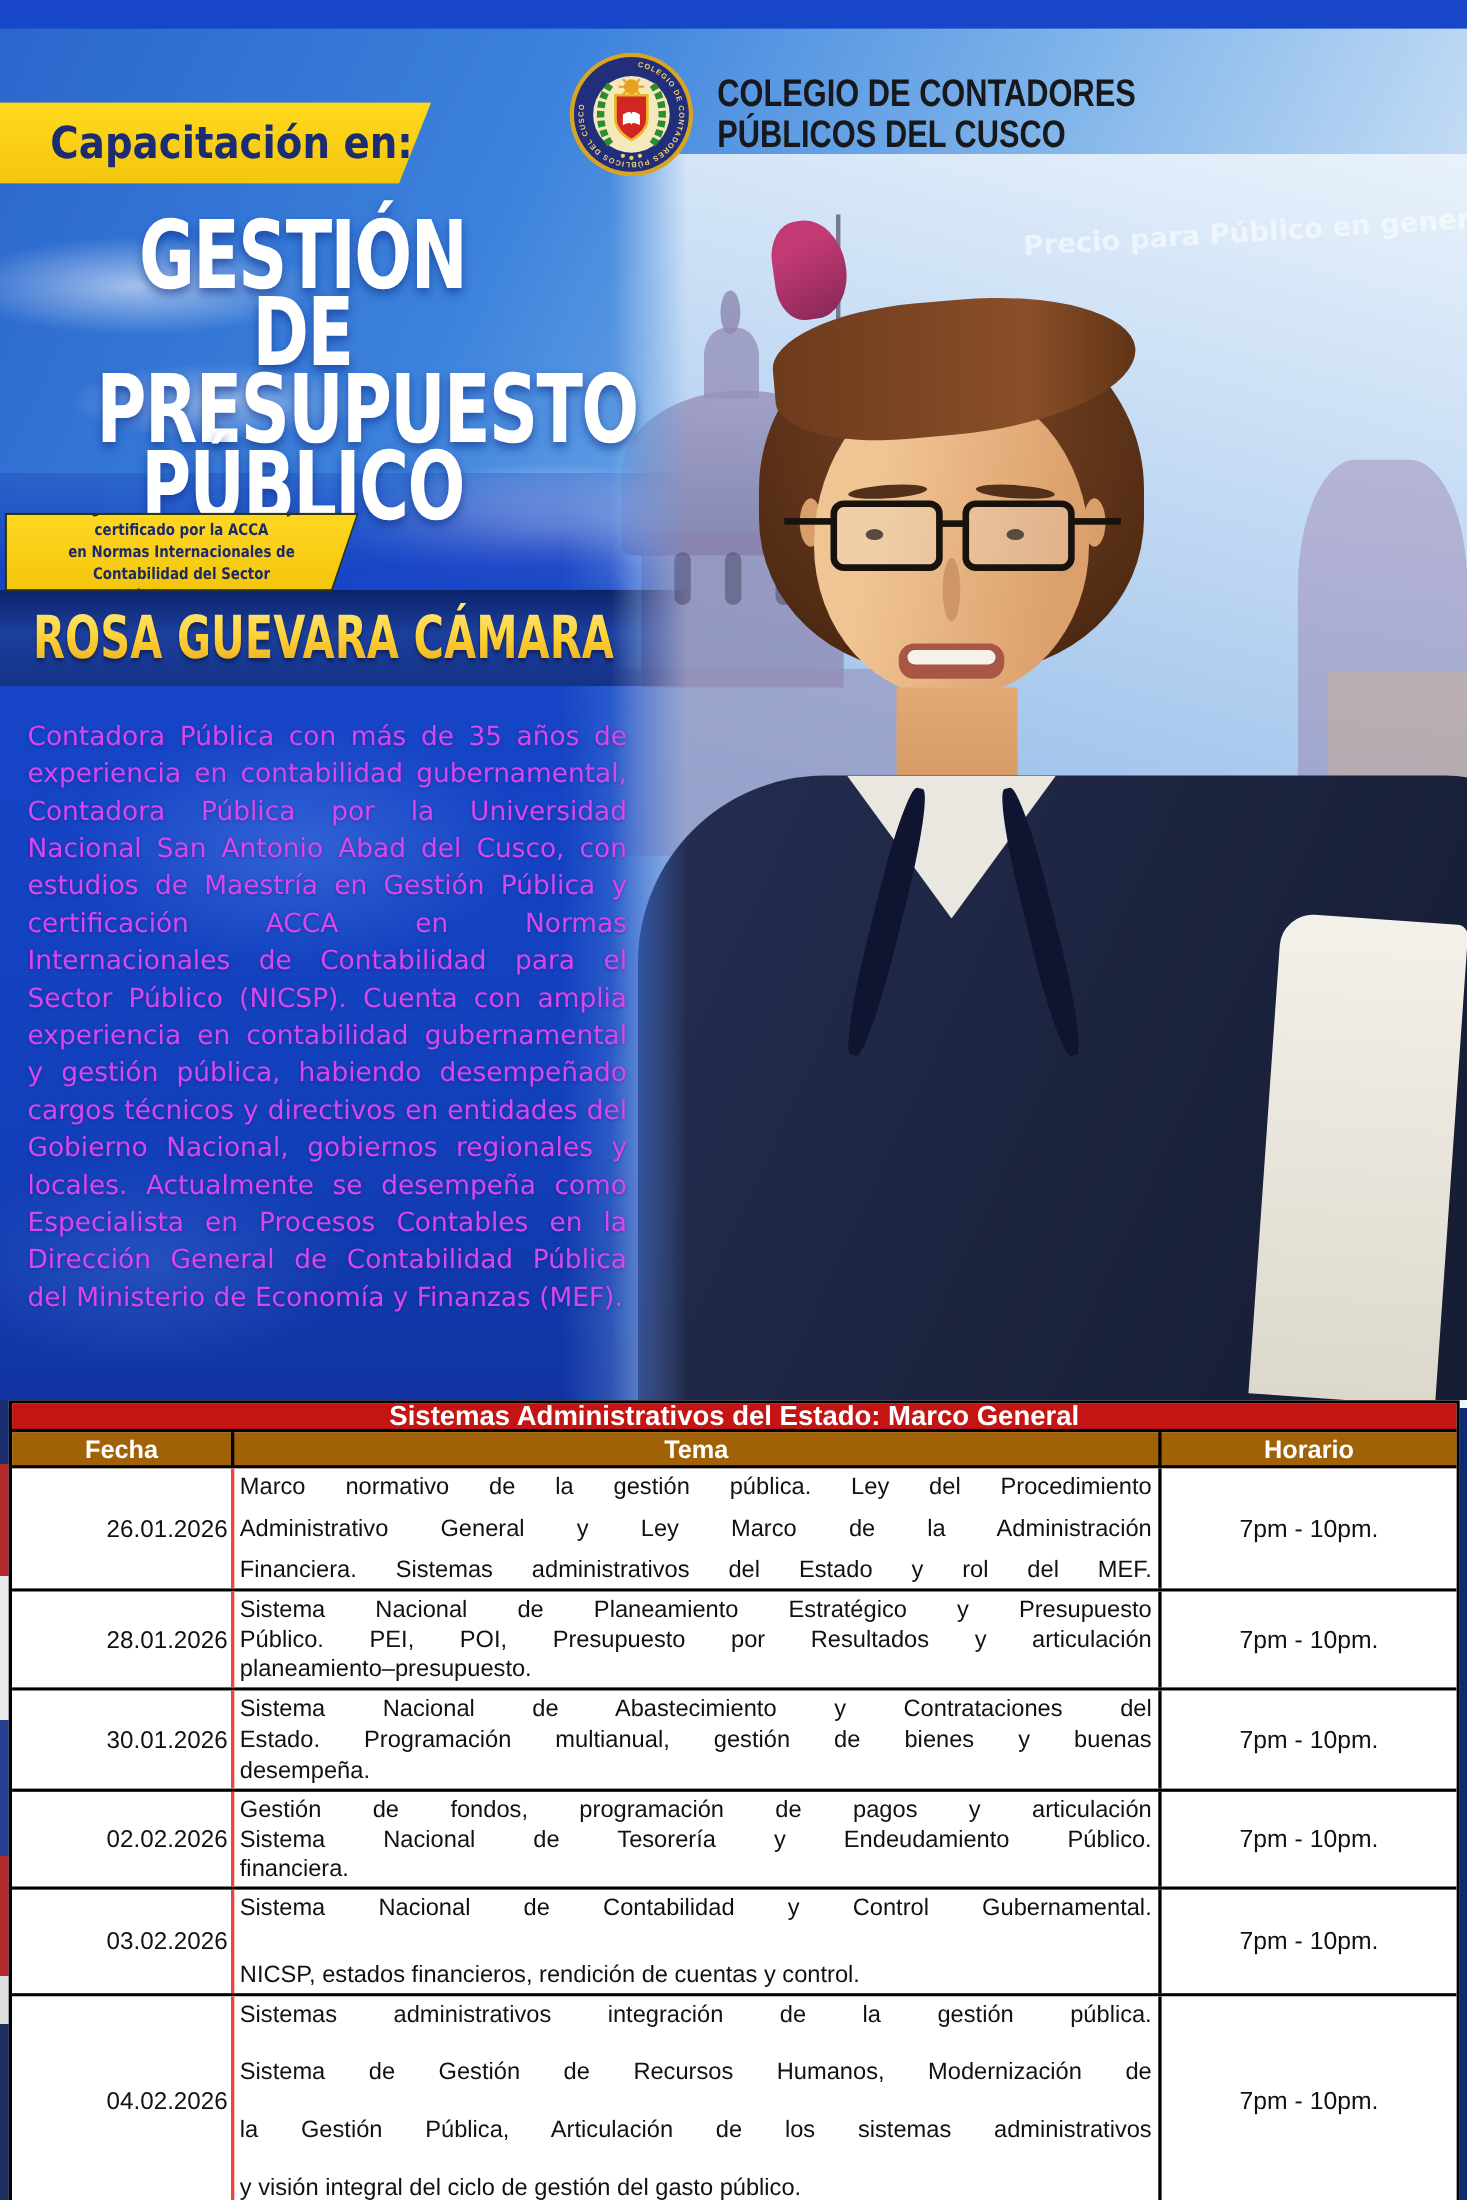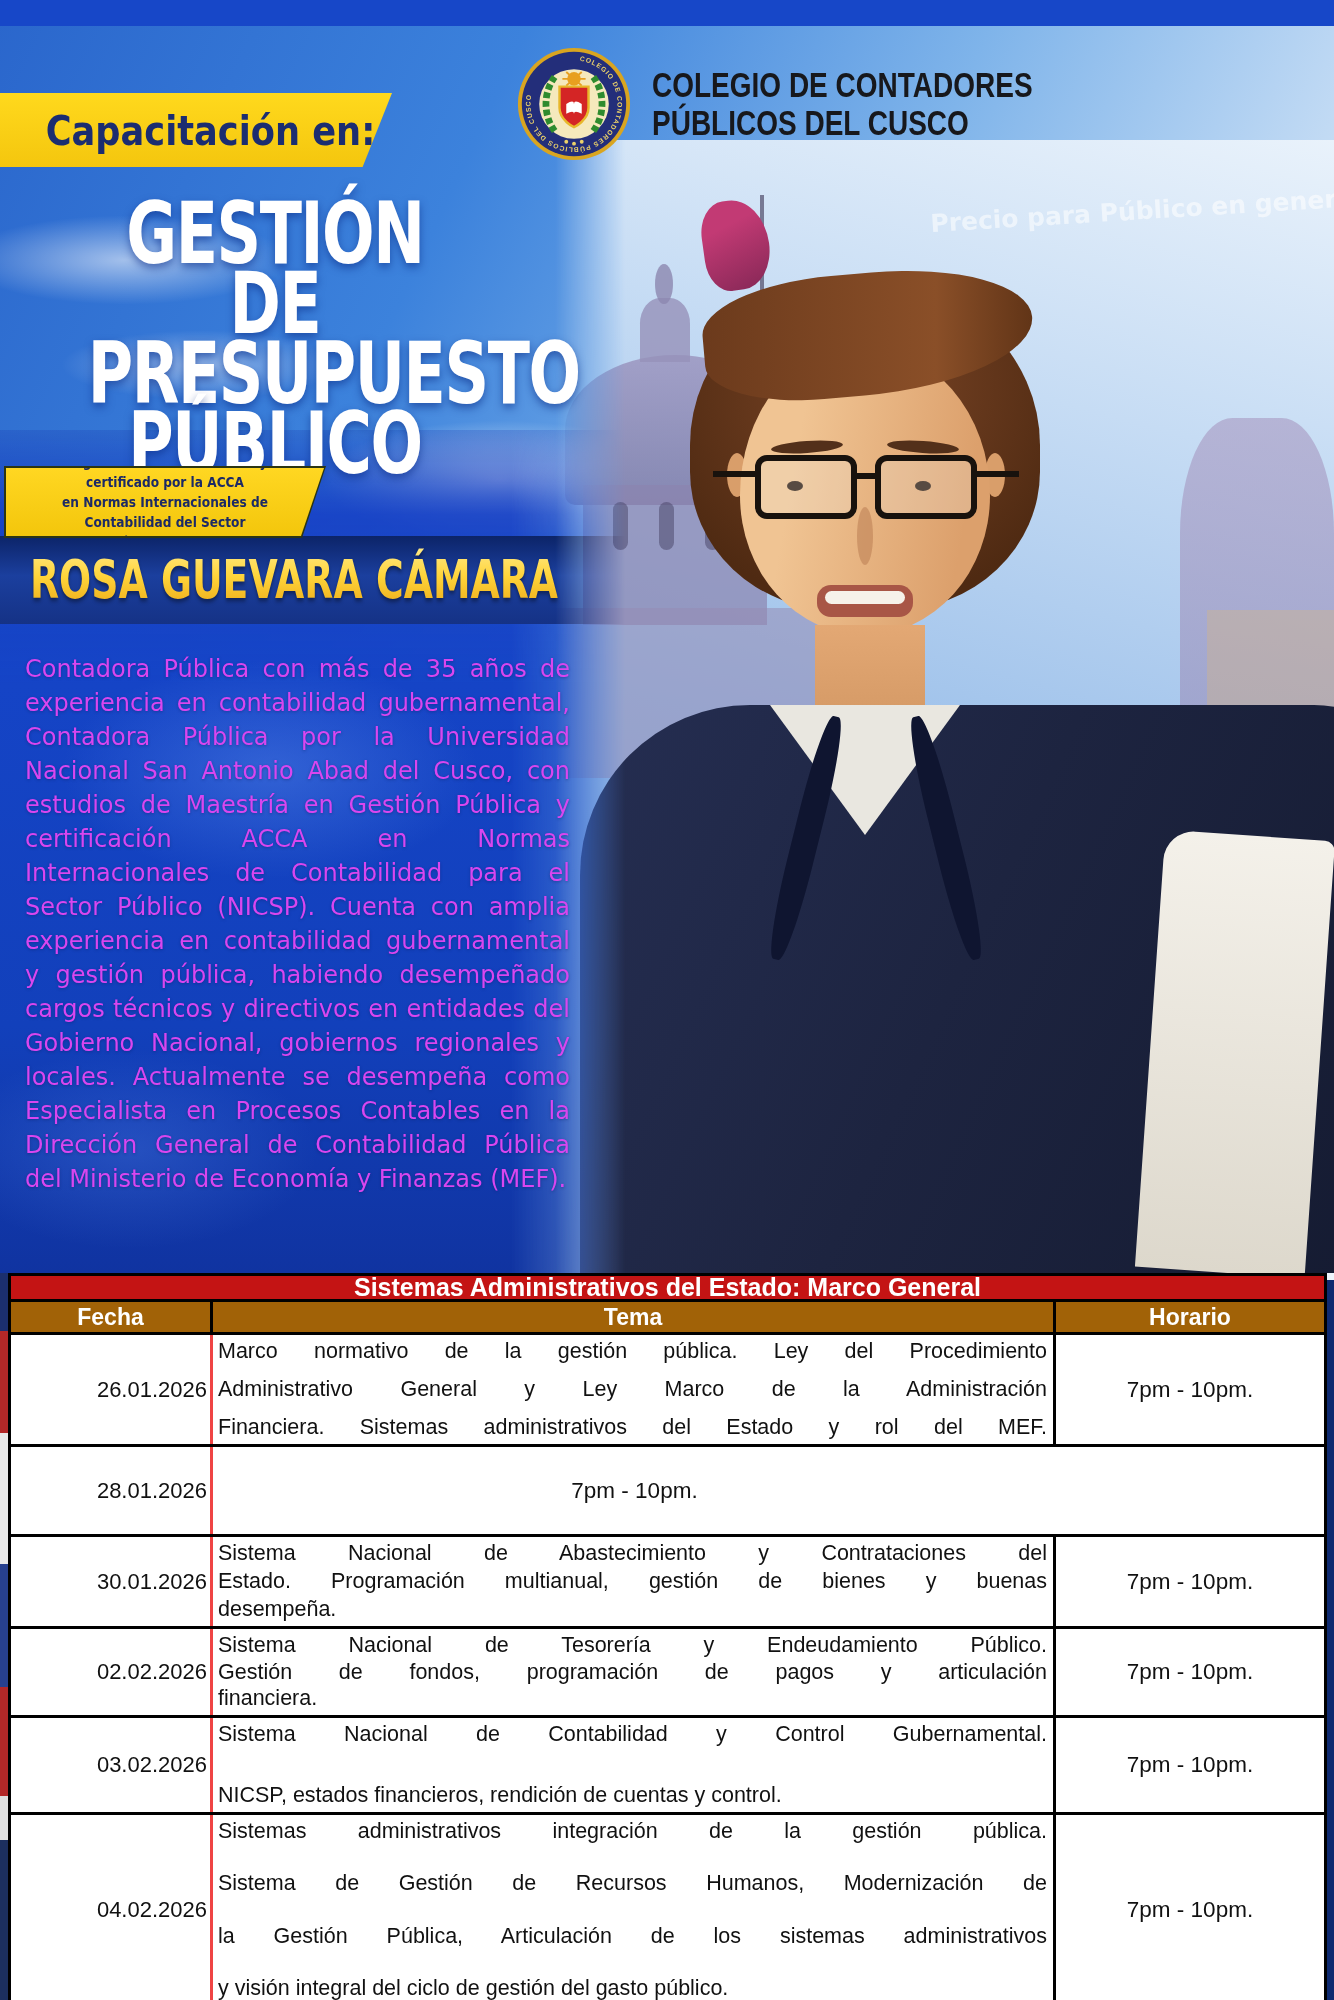--- a/index.html
+++ b/index.html
@@ -267,38 +267,43 @@
       <div class="c-tema">
         <div class="tl">Marco normativo de la gestión pública. Ley del Procedimiento</div>
         <div class="tl">Administrativo General y Ley Marco de la Administración</div>
         <div class="tl">Financiera. Sistemas administrativos del Estado y rol del MEF.</div>
       </div>
       <div class="c-hor">7pm - 10pm.</div>
     </div>
 
     <div class="s-row h2">
       <div class="c-fecha">28.01.2026</div>
+      <div class="c-tema">
+        <div class="tl">Sistema Nacional de Planeamiento Estratégico y Presupuesto</div>
+        <div class="tl">Público. PEI, POI, Presupuesto por Resultados y articulación</div>
+        <div class="tl-left">planeamiento–presupuesto.</div>
+      </div>
       <div class="c-hor">7pm - 10pm.</div>
     </div>
 
     <div class="s-row h3">
       <div class="c-fecha">30.01.2026</div>
       <div class="c-tema">
         <div class="tl">Sistema Nacional de Abastecimiento y Contrataciones del</div>
         <div class="tl">Estado. Programación multianual, gestión de bienes y buenas</div>
         <div class="tl-left">desempeña.</div>
       </div>
       <div class="c-hor">7pm - 10pm.</div>
     </div>
 
     <div class="s-row h4">
       <div class="c-fecha">02.02.2026</div>
       <div class="c-tema">
+        <div class="tl">Gestión de fondos, programación de pagos y articulación</div>
         <div class="tl">Sistema Nacional de Tesorería y Endeudamiento Público.</div>
-        <div class="tl">Gestión de fondos, programación de pagos y articulación</div>
         <div class="tl-left">financiera.</div>
       </div>
       <div class="c-hor">7pm - 10pm.</div>
     </div>
 
     <div class="s-row h5">
       <div class="c-fecha">03.02.2026</div>
       <div class="c-tema">
         <div class="tl">Sistema Nacional de Contabilidad y Control Gubernamental.</div>
         <div class="tl-left">NICSP, estados financieros, rendición de cuentas y control.</div>

